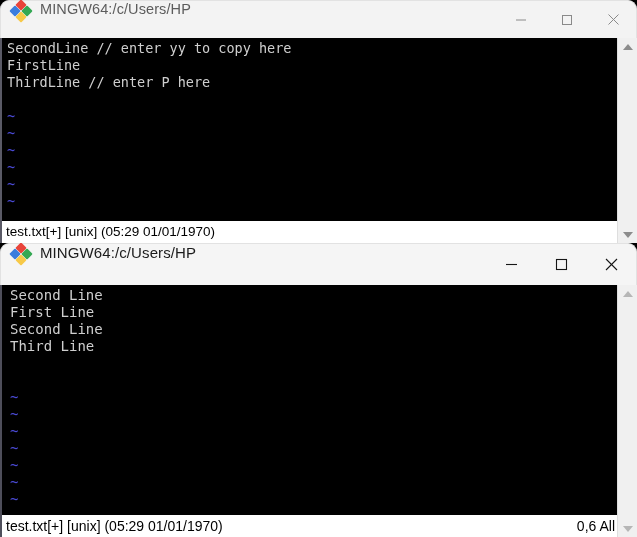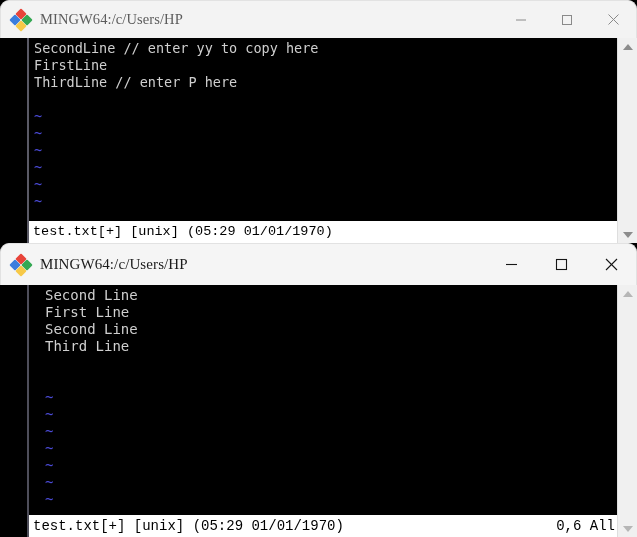--- a/index.html
+++ b/index.html
@@ -27,25 +27,23 @@
   #window-2 { top: 243px; height: 294px; }
 
   
   .titlebar {
     position: relative;
     height: 38px;
     background: #f3f3f3;
     border-top-left-radius: 9px;
     border-top-right-radius: 9px;
     display: flex;
-    align-items: center;
     box-sizing: border-box;
     border: 1px solid #e2e2e2;
     border-bottom: none;
-    font-family: Liberation Serif, serif;
   }
   #window-2 .titlebar { height: 42px; background: #f5f5f5; }
 
   .app-icon {
     width: 20px;
     height: 20px;
     margin-left: 10px;
     margin-right: 9px;
     position: relative;
     flex: 0 0 auto;
@@ -101,46 +99,45 @@
   #window-1 .term-area { height: 205px; }
   #window-2 .term-area { height: 252px; }
 
   .term-screen {
     flex: 1 1 auto;
     position: relative;
     background: #000000;
     overflow: hidden;
     padding-top: 2px;
     border-left: 2px solid #5a5a66;
-    margin-left: 27px;
   }
   #window-2 .term-screen { border-left: 2px solid #4e4e5a; }
 
   .term-lines {
     font-family: "DejaVu Sans Mono", "Liberation Mono", monospace;
     font-size: 13.5px;
     line-height: 17px;
     color: #cfcfcf;
     padding-left: 5px;
     white-space: pre;
   }
-  #window-2 .term-lines { font-size: 14px; line-height: 17px; padding-left: 16px; }
+  #window-2 .term-lines { font-size: 14px; line-height: 17px; padding-left: 8px; }
   .term-lines .tilde { color: #4a4ad6; }
   .term-lines .blank { color: transparent; }
 
   
   .status-line {
     position: absolute;
     left: 0;
     right: 0;
     bottom: 0;
     height: 22px;
     background: #ffffff;
     color: #000000;
-    font-family: Liberation Mono, monospace;
+    font-family: Liberation Sans, sans-serif;
     font-size: 13.5px;
     line-height: 22px;
     display: flex;
     align-items: center;
     justify-content: space-between;
     padding: 0 2px 0 4px;
     box-sizing: border-box;
     white-space: pre;
   }
   #window-2 .status-line { font-size: 14px; }

